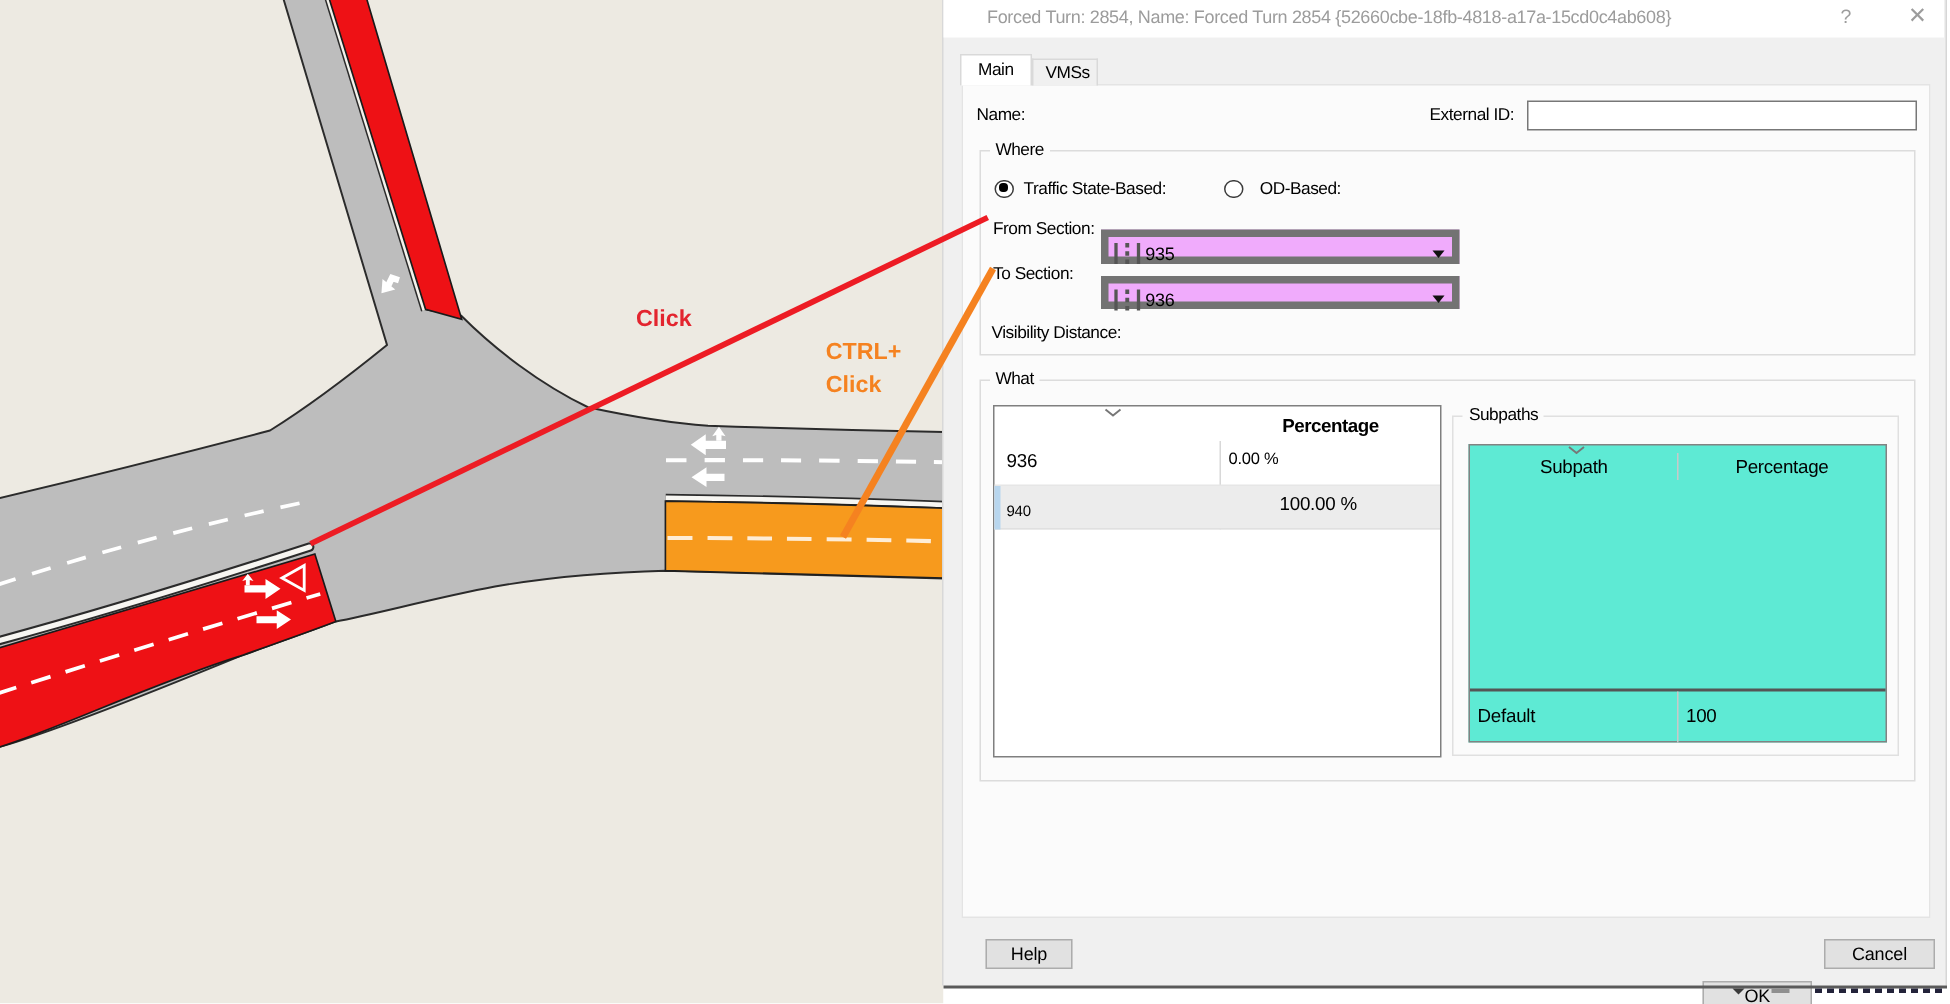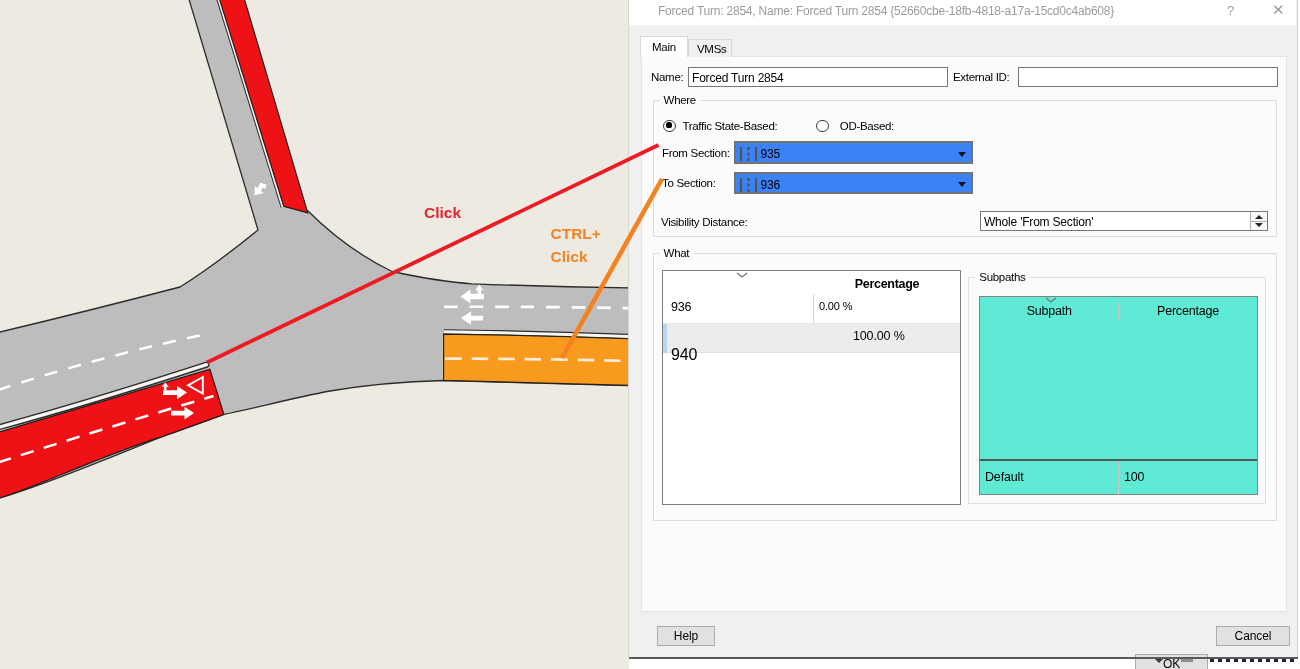--- a/index.html
+++ b/index.html
@@ -6,21 +6,21 @@
   font-family:"Liberation Sans",sans-serif;}
 #canvas{position:absolute;left:0;top:0;width:1300px;height:669px;}
 #map{position:absolute;left:0;top:0;width:629px;height:669px;}
 #dlg{position:absolute;left:628px;top:0;width:668px;height:657px;background:#f0f0f0;border-right:1px solid #d6d6d6;border-left:1px solid #d8d8d8;}
 #dlg *{box-sizing:border-box;}
 .lbl{position:absolute;font-size:11.5px;color:#000;white-space:nowrap;letter-spacing:-0.3px;}
 .gray{color:#9c9c9c;}
 .group{position:absolute;border:1px solid #dcdcdc;}
 .glab{position:absolute;top:-7px;left:6px;background:#fbfbfb;padding:0 4px;font-size:11.5px;letter-spacing:-0.3px;}
 .inp{position:absolute;background:#fff;border:1px solid #777;font-size:12px;padding:2.5px 0 0 3px;letter-spacing:-0.2px;}
-.combo{position:absolute;background:#3b82f6;border:2px solid #737373;}
+.combo{position:absolute;background:#f0abfc;border:5px solid #737373;margin-top:12px;}
 .cartxt{position:absolute;font-size:12px;top:4px;letter-spacing:-0.2px;}
 .darr{position:absolute;width:0;height:0;border-left:4.2px solid transparent;border-right:4.2px solid transparent;border-top:5.5px solid #111;}
 .btn{position:absolute;background:#e1e1e1;border:1px solid #acacac;font-size:12px;text-align:center;letter-spacing:-0.1px;}
 .radio{position:absolute;width:12.4px;height:12.4px;border:1.7px solid #3c3c3c;border-radius:50%;background:#fff;}
 .radio.sel:after{content:"";position:absolute;left:1.9px;top:1.9px;width:5.2px;height:5.2px;border-radius:50%;background:#000;}
 #ovl{position:absolute;left:0;top:0;width:1300px;height:669px;pointer-events:none;}
 </style>
 </head>
 <body>
 <div id="canvas">
@@ -76,21 +76,20 @@
   <div class="lbl gray" style="left:598px;top:3px;font-size:13px;">?</div>
   <div class="lbl gray" style="left:643px;top:1px;font-size:15px;">✕</div>
 
   <div style="position:absolute;left:12px;top:56px;width:646px;height:556px;background:#fbfbfb;border:1px solid #e4e4e4;"></div>
   <div style="position:absolute;left:11px;top:36px;width:48px;height:21px;background:#fff;border:1px solid #d9d9d9;border-bottom:none;"></div>
   <div style="position:absolute;left:59px;top:39px;width:44px;height:17.5px;background:#f0f0f0;border:1px solid #d9d9d9;border-bottom:none;"></div>
   <div class="lbl" style="left:23px;top:41px;font-size:11.5px;">Main</div>
   <div class="lbl" style="left:68px;top:43px;font-size:11.5px;">VMSs</div>
 
   <div class="lbl" style="left:22px;top:71px;">Name:</div>
-  <div class="inp" style="left:59px;top:67px;width:260px;height:20px;">Forced Turn 2854</div>
   <div class="lbl" style="left:324px;top:71px;">External ID:</div>
   <div class="inp" style="left:389px;top:67px;width:260px;height:20px;"></div>
 
   <div class="group" style="left:23.6px;top:100px;width:624px;height:137px;padding-left:36px;">
     <div class="glab">Where</div>
     <div class="radio sel" style="left:9.9px;top:18.5px;"></div>
     <div class="lbl" style="left:28.8px;top:19px;">Traffic State-Based:</div>
     <div class="radio" style="left:162.6px;top:18.5px;"></div>
     <div class="lbl" style="left:186.2px;top:19px;">OD-Based:</div>
     <div class="lbl" style="left:8.4px;top:45.5px;">From Section:</div>
@@ -107,44 +106,37 @@
     <div class="combo" style="left:80.4px;top:70.7px;width:239px;height:22.5px;">
       <svg style="position:absolute;left:3px;top:3px;" width="23" height="16" viewBox="0 0 23 16">
         <line x1="2" y1="1" x2="2" y2="15" stroke="#555" stroke-width="2.2"></line>
         <line x1="9.5" y1="1" x2="9.5" y2="15" stroke="#555" stroke-width="2.6" stroke-dasharray="3 2.5"></line>
         <line x1="17" y1="1" x2="17" y2="15" stroke="#555" stroke-width="2.2"></line>
       </svg>
       <div class="cartxt" style="left:24.5px;">936</div>
       <div class="darr" style="right:4.5px;top:8.5px;"></div>
     </div>
     <div class="lbl" style="left:7.4px;top:114.8px;">Visibility Distance:</div>
-    <div class="inp" style="left:326.4px;top:110.3px;width:288px;height:19.5px;">Whole 'From Section'
-      <div style="position:absolute;right:0;top:0;width:17px;height:100%;background:#fafafa;border-left:1px solid #b0b0b0;">
-        <div style="position:absolute;left:4px;top:3px;width:0;height:0;border-left:4px solid transparent;border-right:4px solid transparent;border-bottom:4.5px solid #222;"></div>
-        <div style="position:absolute;left:0;top:50%;width:100%;height:1px;background:#b0b0b0;"></div>
-        <div style="position:absolute;left:4px;bottom:3px;width:0;height:0;border-left:4px solid transparent;border-right:4px solid transparent;border-top:4.5px solid #222;"></div>
-      </div>
-    </div>
   </div>
 
   <div class="group" style="left:23.6px;top:252.5px;width:624px;height:268px;">
     <div class="glab">What</div>
 
     <div style="position:absolute;left:8.4px;top:16px;width:299px;height:235.5px;background:#fff;border:1px solid #7f7f7f;">
       <svg style="position:absolute;left:73px;top:1px;" width="12" height="6" viewBox="0 0 12 6">
             <polyline points="1,1 6,5 11,1" fill="none" stroke="#777" stroke-width="1.3"></polyline>
           </svg>
       <div style="position:absolute;left:150.5px;top:0;width:147px;height:23.5px;font-size:12.5px;font-weight:bold;letter-spacing:-0.3px;text-align:center;padding-top:6.5px;">Percentage</div>
       <div style="position:absolute;left:150.5px;top:23.5px;width:1px;height:59px;background:#d8d8d8;"></div>
       <div style="position:absolute;left:0;top:23.5px;width:100%;height:29.5px;border-bottom:1px solid #e6e6e6;"></div>
       <div style="position:absolute;left:0;top:53px;width:100%;height:29.5px;background:#ececec;border-bottom:1px solid #e0e0e0;"></div>
       <div style="position:absolute;left:0;top:53px;width:4.5px;height:29.5px;background:#b8d6ee;"></div>
       <div style="position:absolute;left:8px;top:29px;font-size:12.5px;letter-spacing:-0.15px;">936</div>
       <div style="position:absolute;left:156px;top:29px;font-size:11px;letter-spacing:-0.15px;">0.00 %</div>
-      <div style="position:absolute;left:8px;top:75px;font-size:16px;letter-spacing:-0.15px;">940</div>
+      <div style="position:absolute;left:8px;top:65px;font-size:10px;letter-spacing:-0.15px;">940</div>
       <div style="position:absolute;left:156px;top:58.5px;font-size:12.5px;letter-spacing:-0.15px;margin-left:34px;">100.00 %</div>
     </div>
 
     <div class="group" style="left:314.7px;top:23.7px;width:297.7px;height:226.9px;border-color:#e0e0e0;">
       <div class="glab" style="background:#fbfbfb;">Subpaths</div>
       <div style="position:absolute;left:9.7px;top:18.1px;width:278.6px;height:198.7px;background:#5eead4;border:1px solid #828282;">
         <svg style="position:absolute;left:65px;top:0px;" width="12" height="6" viewBox="0 0 12 6">
               <polyline points="1,1 6,5 11,1" fill="none" stroke="#777" stroke-width="1.3"></polyline>
             </svg>
         <div style="position:absolute;left:0;top:0;width:138.5px;height:23px;font-size:12.5px;letter-spacing:-0.2px;text-align:center;padding-top:7px;">Subpath</div>

